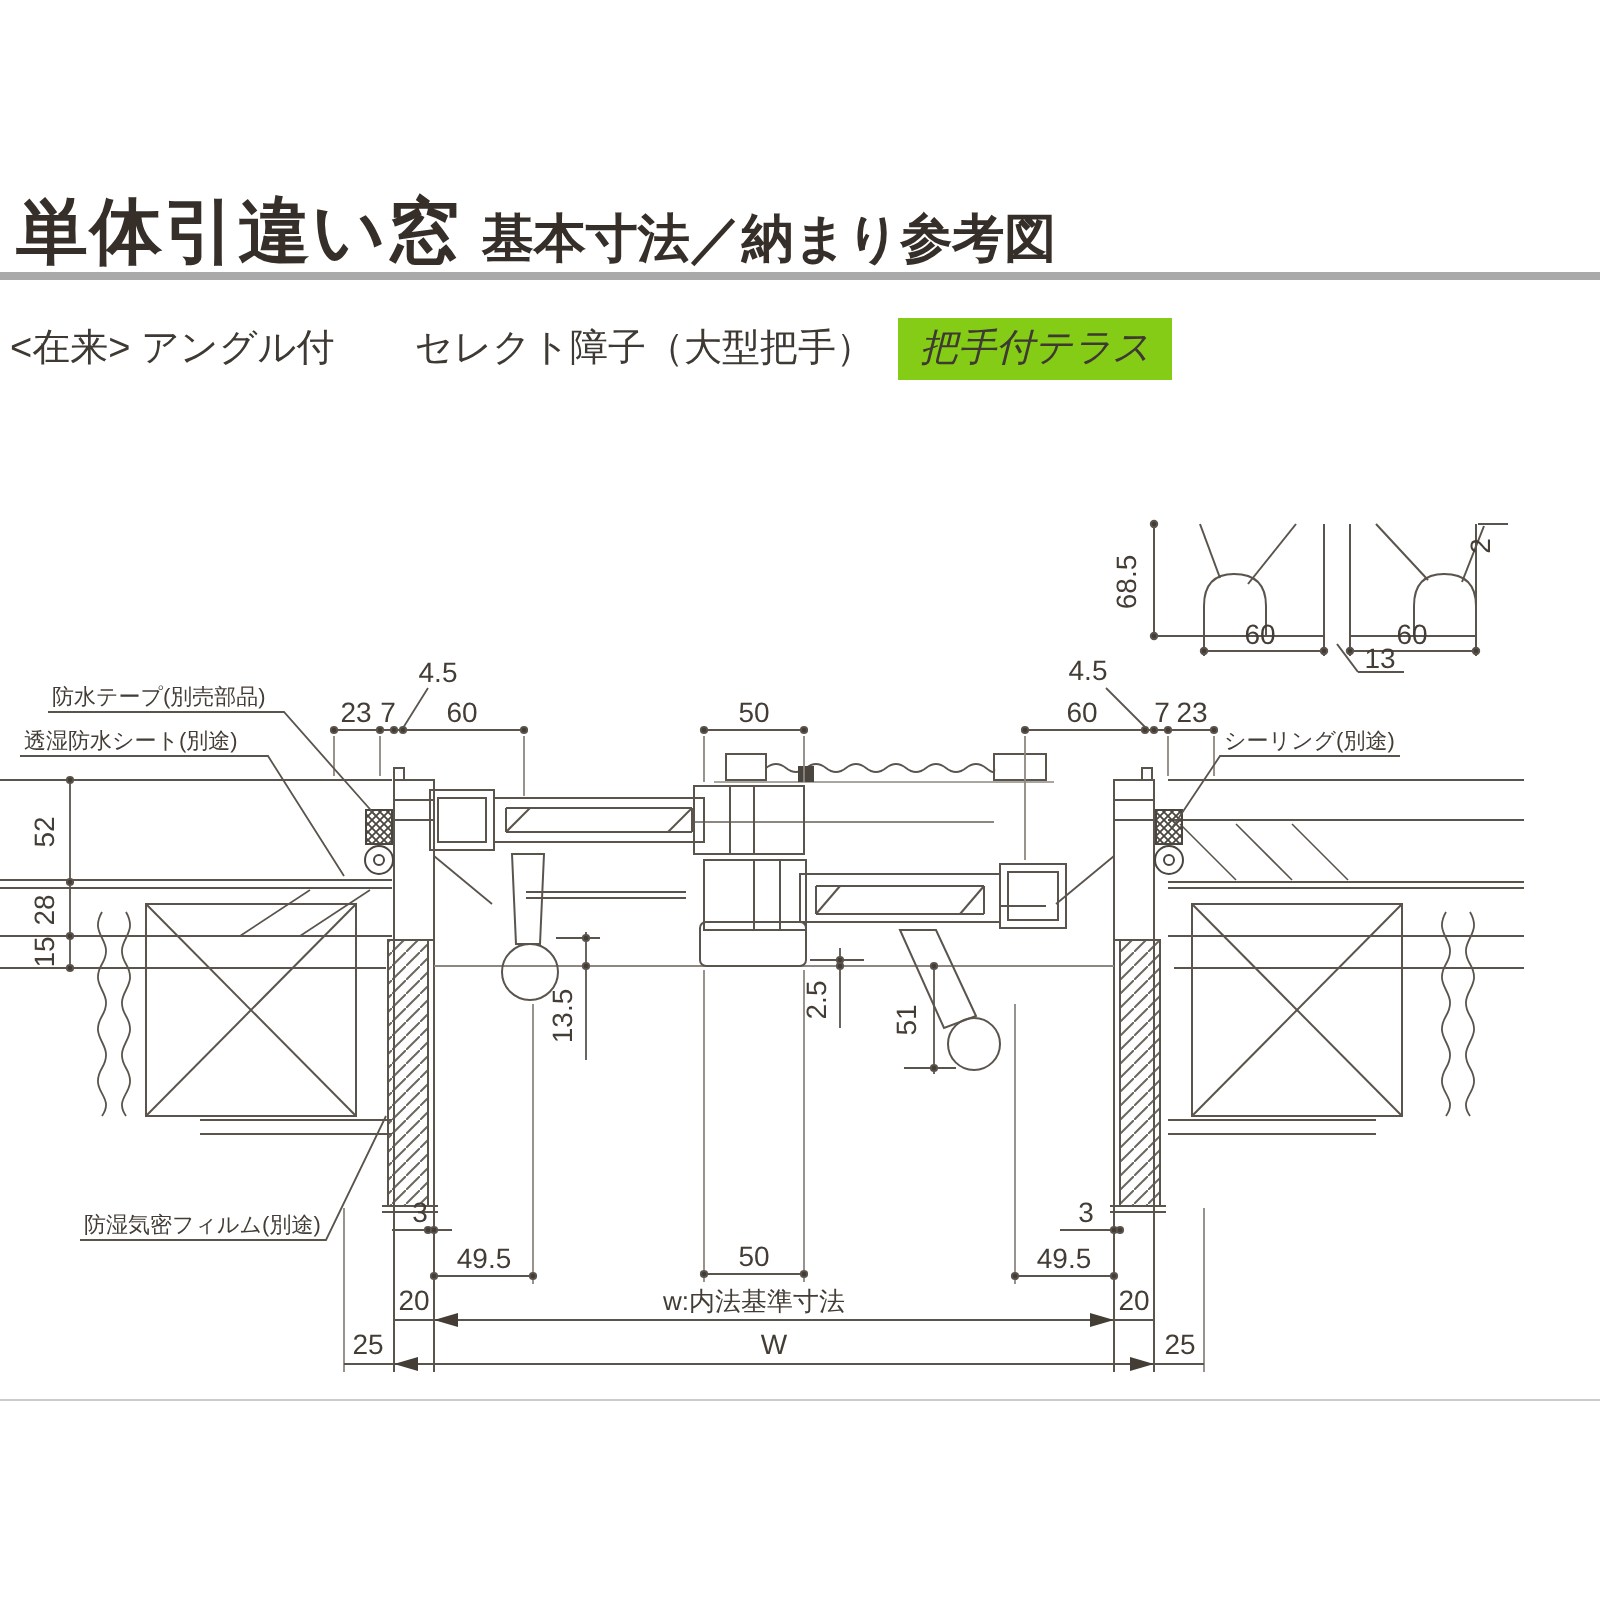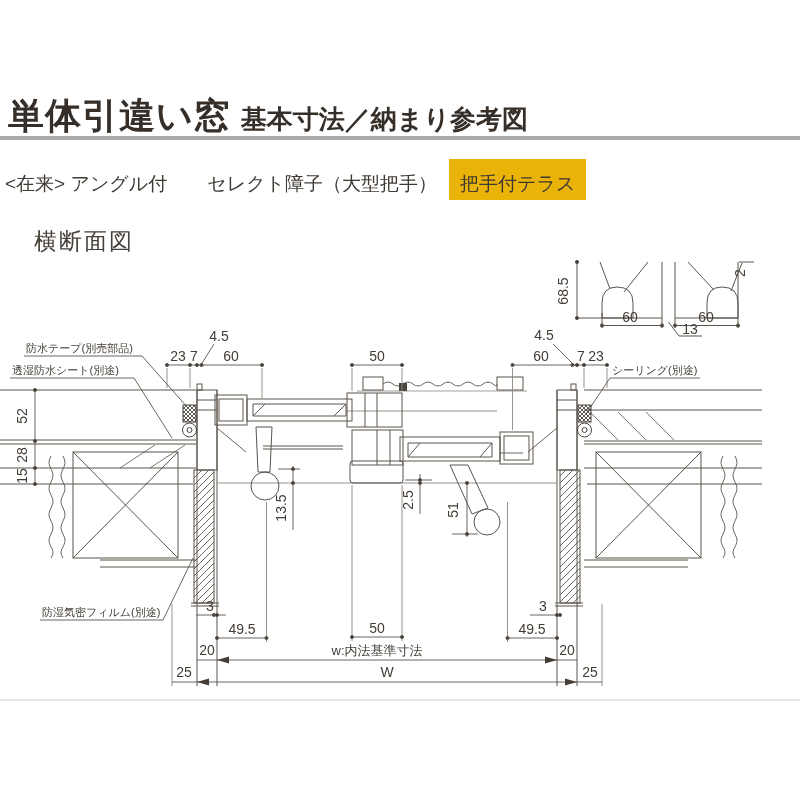--- a/index.html
+++ b/index.html
@@ -5,39 +5,38 @@
   html,body{margin:0;padding:0;background:#fff;}
   .page{position:relative;width:800px;height:800px;background:#fff;overflow:hidden;
         font-family:"Liberation Sans","DejaVu Sans",sans-serif;color:#433d36;text-align:center;}
   .hdr{position:absolute;left:0;top:0;width:800px;z-index:2;}
   .title-row{position:absolute;left:8px;top:92px;white-space:nowrap;}
   .title-main{font-size:36px;font-weight:bold;letter-spacing:1px;color:#362f29;}
   .title-sub{font-size:26px;font-weight:bold;margin-left:10px;color:#362f29;}
   .rule{position:absolute;left:0;top:136px;width:800px;height:4px;background:#a9a9a9;}
   .variant-row{position:absolute;left:5px;top:159px;font-size:19px;white-space:nowrap;color:#3f3933;}
   .variant-mid{margin-left:40px;}
-  .variant-badge{display:inline-block;margin-left:12px;background:#eab308;padding:12px 11px 3px 11px;}
+  .variant-badge{display:inline-block;margin-left:12px;background:#84cc16;padding:2px 11px 3px 11px;font-style:italic;}
   .section-label{position:absolute;left:34px;top:226px;font-size:23px;letter-spacing:2px;color:#46403a;}
   svg{position:absolute;left:0;top:0;}
   svg text{fill:#433d36;font-family:"Liberation Sans","DejaVu Sans",sans-serif;}
   .dim{font-size:14px;}
   .lbl{font-size:11px;}
 </style>
 </head>
 <body>
 
 <div class="page">
 
   <div class="hdr">
     <div class="title-row"><span class="title-main">単体引違い窓</span><span class="title-sub">基本寸法／納まり参考図</span></div>
     <div class="rule"></div>
     <div class="variant-row"><span>&lt;在来&gt; アングル付</span><span class="variant-mid">セレクト障子（大型把手）</span><span class="variant-badge">把手付テラス</span></div>
   </div>
 
-  <div class="section-label">横断面図</div>
 
   <svg width="800" height="800" viewBox="0 0 800 800">
     <defs>
       <pattern id="hatch45" width="7" height="7" patternUnits="userSpaceOnUse">
         <path d="M0,7 L7,0" stroke="#6b665f" stroke-width="1" fill="none"></path>
       </pattern>
       <pattern id="xhatch" width="4" height="4" patternUnits="userSpaceOnUse">
         <path d="M0,4 L4,0 M0,0 L4,4" stroke="#4a453f" stroke-width="0.9" fill="none"></path>
       </pattern>
     </defs>

